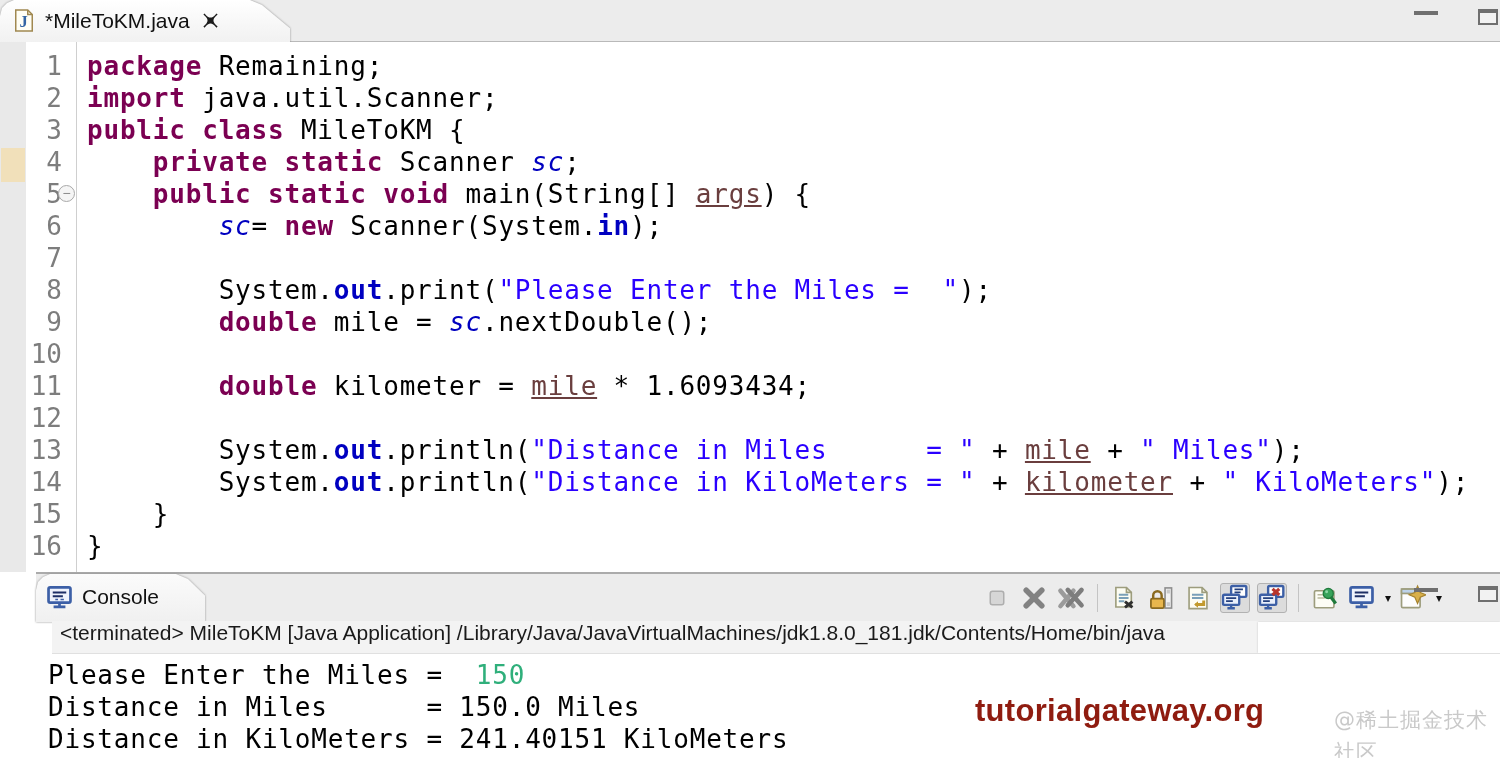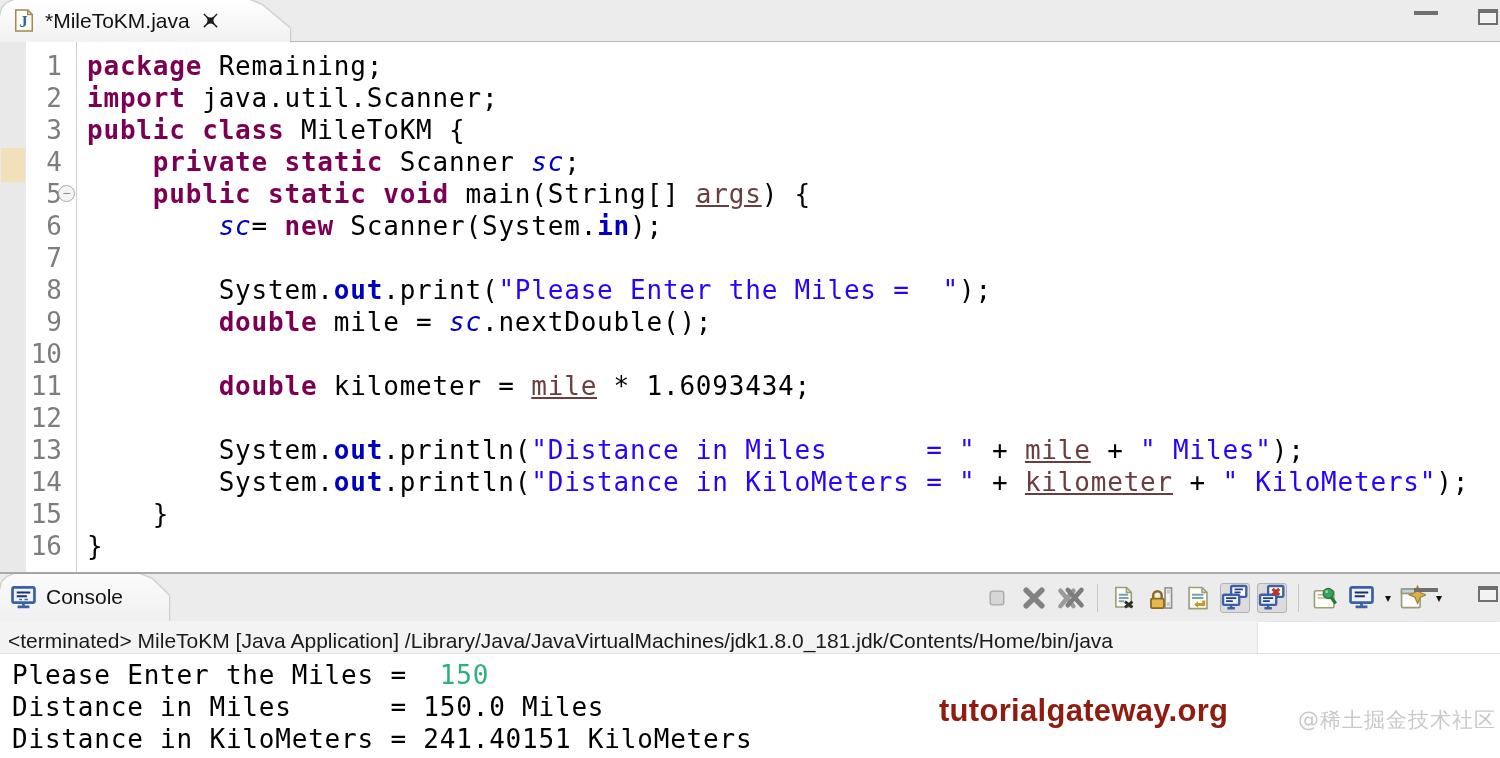--- a/index.html
+++ b/index.html
@@ -50,41 +50,41 @@
   }
   .cl { white-space:pre; height:32px; }
   .tk-kw  { color:#7B0052; font-weight:bold; }
   .tk-s   { color:#2A00FF; }
   .tk-sf  { color:#0000C0; font-style:italic; }
   .tk-sfb { color:#0000C0; font-weight:bold; }
   .tk-v   { color:#6A3E3E;text-decoration:underline; }
   .tk-p   { color:#000000; }
 
   
-  .console { position:absolute; left:0; right:0; top:572px; bottom:0; }
+  .console { position:absolute; left:0; right:0; top:572px; bottom:0;padding-left:36px; }
   .chead { height:49px; background:#ececec; border-top:2px solid #ababab; position:relative; display:flex; align-items:flex-start; }
   .ctab {
     height:48px; display:flex; align-items:center; gap:9px;
     padding:0 46px 2px 10px; font-size:21px; color:#111;
     background:linear-gradient(#fbfbfb,#f0f0f0);
     clip-path: polygon(0 16px, 2px 8px, 7px 3px, 14px 0, 140px 0, 152px 5px, 196px 48px, 0 48px);
   }
   .ctoolbar { position:absolute; right:58px; top:0; height:47px; display:flex; align-items:center; gap:7px; }
   .tbtn { width:30px; height:30px; display:flex; align-items:center; justify-content:center; cursor:pointer; }
   .tbtn.pressed { background:#dcdcdc; border:1px solid #b2b2b2; border-radius:3px; }
   .tsep { width:1px; height:28px; background:#c4c4c4; margin:0 4px; }
   .caret { font-size:12px; color:#111; margin-left:1px; cursor:pointer; }
   .win-icons-con { position:absolute; top:12px; right:0; width:86px; height:24px; }
   .minbar.t2 { left:0; top:2px; }
   .maxbox.t2 { left:64px; top:0; }
 
   .status {
     height:33px; background:#f3f3f3; border-bottom:1px solid #e0e0e0;
-    display:flex; align-items:flex-end; padding-left:8px; position:relative;
-    font-size:21px; color:#1a1a1a; white-space:nowrap; overflow:hidden;
+    display:flex; align-items:flex-start; padding-left:8px; position:relative;
+    font-size:21px; color:#1a1a1a; white-space:nowrap; overflow:hidden;margin-left:16px;
   }
   .censor { position:absolute; right:0; top:1px; width:242px; height:31px; background:#ffffff; box-shadow:0 0 2px rgba(0,0,0,0.18); }
 
   .output {
     position:relative; height:102px; background:#ffffff; padding:5px 0 0 12px;
     font-family:"DejaVu Sans Mono", monospace; font-size:26px; line-height:32px;
     letter-spacing:0.8px; color:#000;
   }
   .out-line { white-space:pre; height:32px; }
   .seg-stdin { color:#2FAF7B; }

